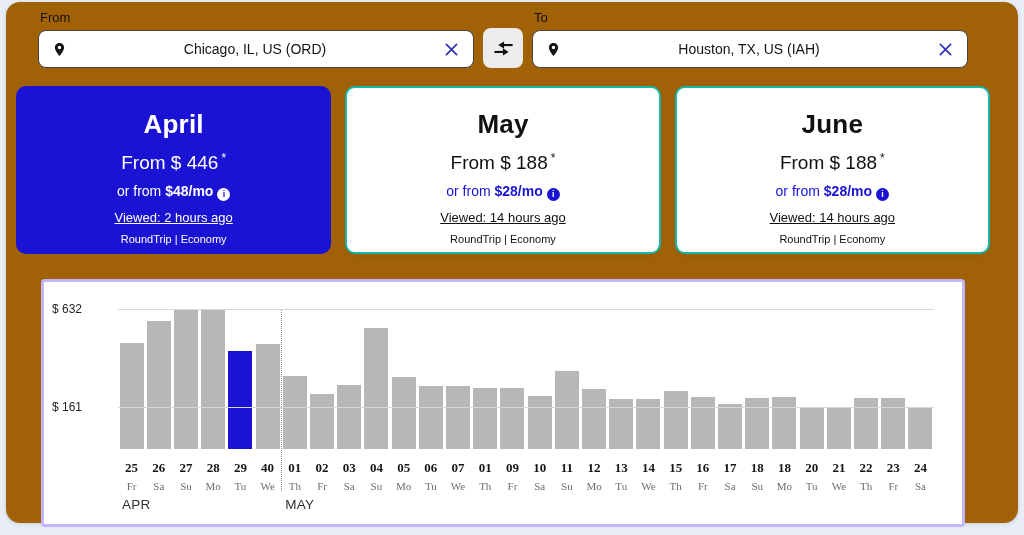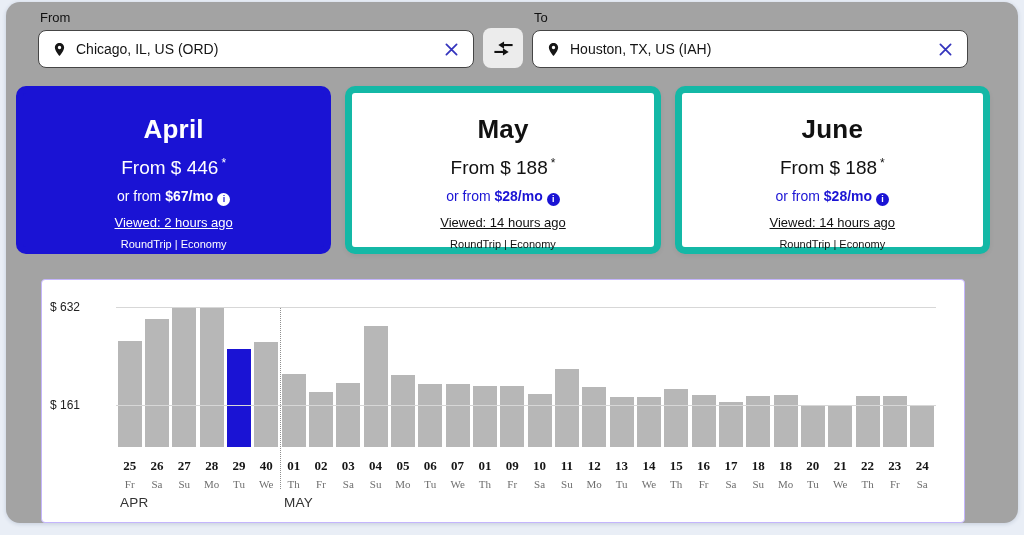--- a/index.html
+++ b/index.html
@@ -4,45 +4,45 @@
 <style>
   * { margin:0; padding:0; box-sizing:border-box; }
   html,body { width:1024px; height:535px; overflow:hidden; }
   body {
     background:#e9eef6;
     font-family:"Liberation Sans", sans-serif;
     color:#1a1a1a;
   }
   .app-card {
     position:absolute; left:6px; top:2px; width:1012px; height:521px;
-    background:#a3a3a3; border-radius:14px;
+    background:#a16207; border-radius:14px;
     box-shadow:0 1px 4px rgba(40,60,100,.18);
     padding:8px 50px 0 32px;
   }
 
   
   .search-row { display:flex; align-items:flex-end; gap:9px; }
   .field-group { flex:1 1 0; }
   .field-label { font-size:13px; color:#111; margin:0 0 5px 2px; display:block; }
   .input-box {
     height:38px; border:1px solid #454545; border-radius:8px; background:#fff;
-    display:flex; align-items:center; gap:9px; padding:0 13px; cursor:text;
+    display:flex; align-items:center; gap:9px; padding:0 13px; cursor:text;text-align:center;
   }
   .input-value { flex:1; font-size:14px; color:#141414; white-space:nowrap; overflow:hidden; }
   .icon-btn { background:none; border:none; cursor:pointer; display:flex; align-items:center; padding:2px; }
   .swap-btn {
     width:40px; height:40px; border:none; border-radius:8px; background:#ececec;
     display:flex; align-items:center; justify-content:center; cursor:pointer; flex:0 0 auto;
   }
 
   
   .cards-row { display:flex; gap:14px; margin:18px -22px 0 -22px; }
   .month-card {
     flex:1 1 0; height:168px; border-radius:10px; text-align:center;
-    background:#fff; border:7px solid #14b8a6; box-shadow:0 2px 5px rgba(0,0,0,.06);
+    background:#fff; border:2px solid #14b8a6; box-shadow:0 2px 5px rgba(0,0,0,.06);
     cursor:pointer; padding-top:21px; color:#111;
   }
   .month-card.selected { background:#1a13d4; border-color:#1a13d4; color:#fff; box-shadow:none; }
   .mc-title { font-size:26px; font-weight:600; letter-spacing:.2px; margin-bottom:11px; }
   .mc-price { font-size:19px; margin-bottom:9px; }
   .mc-price sup { font-size:12px; margin-left:3px; }
   .mc-monthly { font-size:14px; color:#1a13d4; margin-bottom:9px; }
   .month-card.selected .mc-monthly { color:#fff; }
   .mc-monthly b { font-weight:700; }
   .info-i {
@@ -51,21 +51,21 @@
     font-size:9px; font-weight:700; font-style:normal;
     margin-left:4px; vertical-align:-1px;
     background:#1a13d4; color:#fff;
   }
   .month-card.selected .info-i { background:#fff; color:#1a13d4; }
   .mc-viewed { font-size:13px; margin-bottom:8px;text-decoration:underline; }
   .mc-trip { font-size:11px; }
 
   
   .chart-panel {
-    margin:25px 3px 0 3px; border:1px solid #c4b5fd; border-radius:4px;
+    margin:25px 3px 0 3px; border:3px solid #c4b5fd; border-radius:4px;
     padding:28px 28px 8px 74px; position:relative; background:#fff;
   }
   .chart-grid { position:relative; }
   .plot { display:flex; align-items:flex-end; height:139px; position:relative; }
   .bar-slot { flex:1 1 0; display:flex; justify-content:center; align-items:flex-end; height:100%; }
   .bar { width:24px; background:#b7b7b7; z-index:1; }
   .bar.selected { background:#1a13d4; }
   .gridline { position:absolute; left:0; right:0; height:1px; background:#d7d7d7; z-index:2; }
   .ytick { position:absolute; left:-66px; width:58px; font-size:12px; color:#222; z-index:2; }
   .month-divider {
@@ -128,21 +128,21 @@
             </svg>
         </button>
       </div>
     </div>
   </div>
 
   <div class="cards-row">
     <div class="month-card selected">
       <div class="mc-title">April</div>
       <div class="mc-price"><span>From $ 446</span><sup>*</sup></div>
-      <div class="mc-monthly"><span>or from</span> <b>$67/mo</b><span class="info-i">i</span></div>
+      <div class="mc-monthly"><span>or from</span> <b>$48/mo</b><span class="info-i">i</span></div>
       <div class="mc-viewed">Viewed: 2 hours ago</div>
       <div class="mc-trip">RoundTrip | Economy</div>
     </div>
 
     <div class="month-card">
       <div class="mc-title">May</div>
       <div class="mc-price"><span>From $ 188</span><sup>*</sup></div>
       <div class="mc-monthly"><span>or from</span> <b>$28/mo</b><span class="info-i">i</span></div>
       <div class="mc-viewed">Viewed: 14 hours ago</div>
       <div class="mc-trip">RoundTrip | Economy</div>

